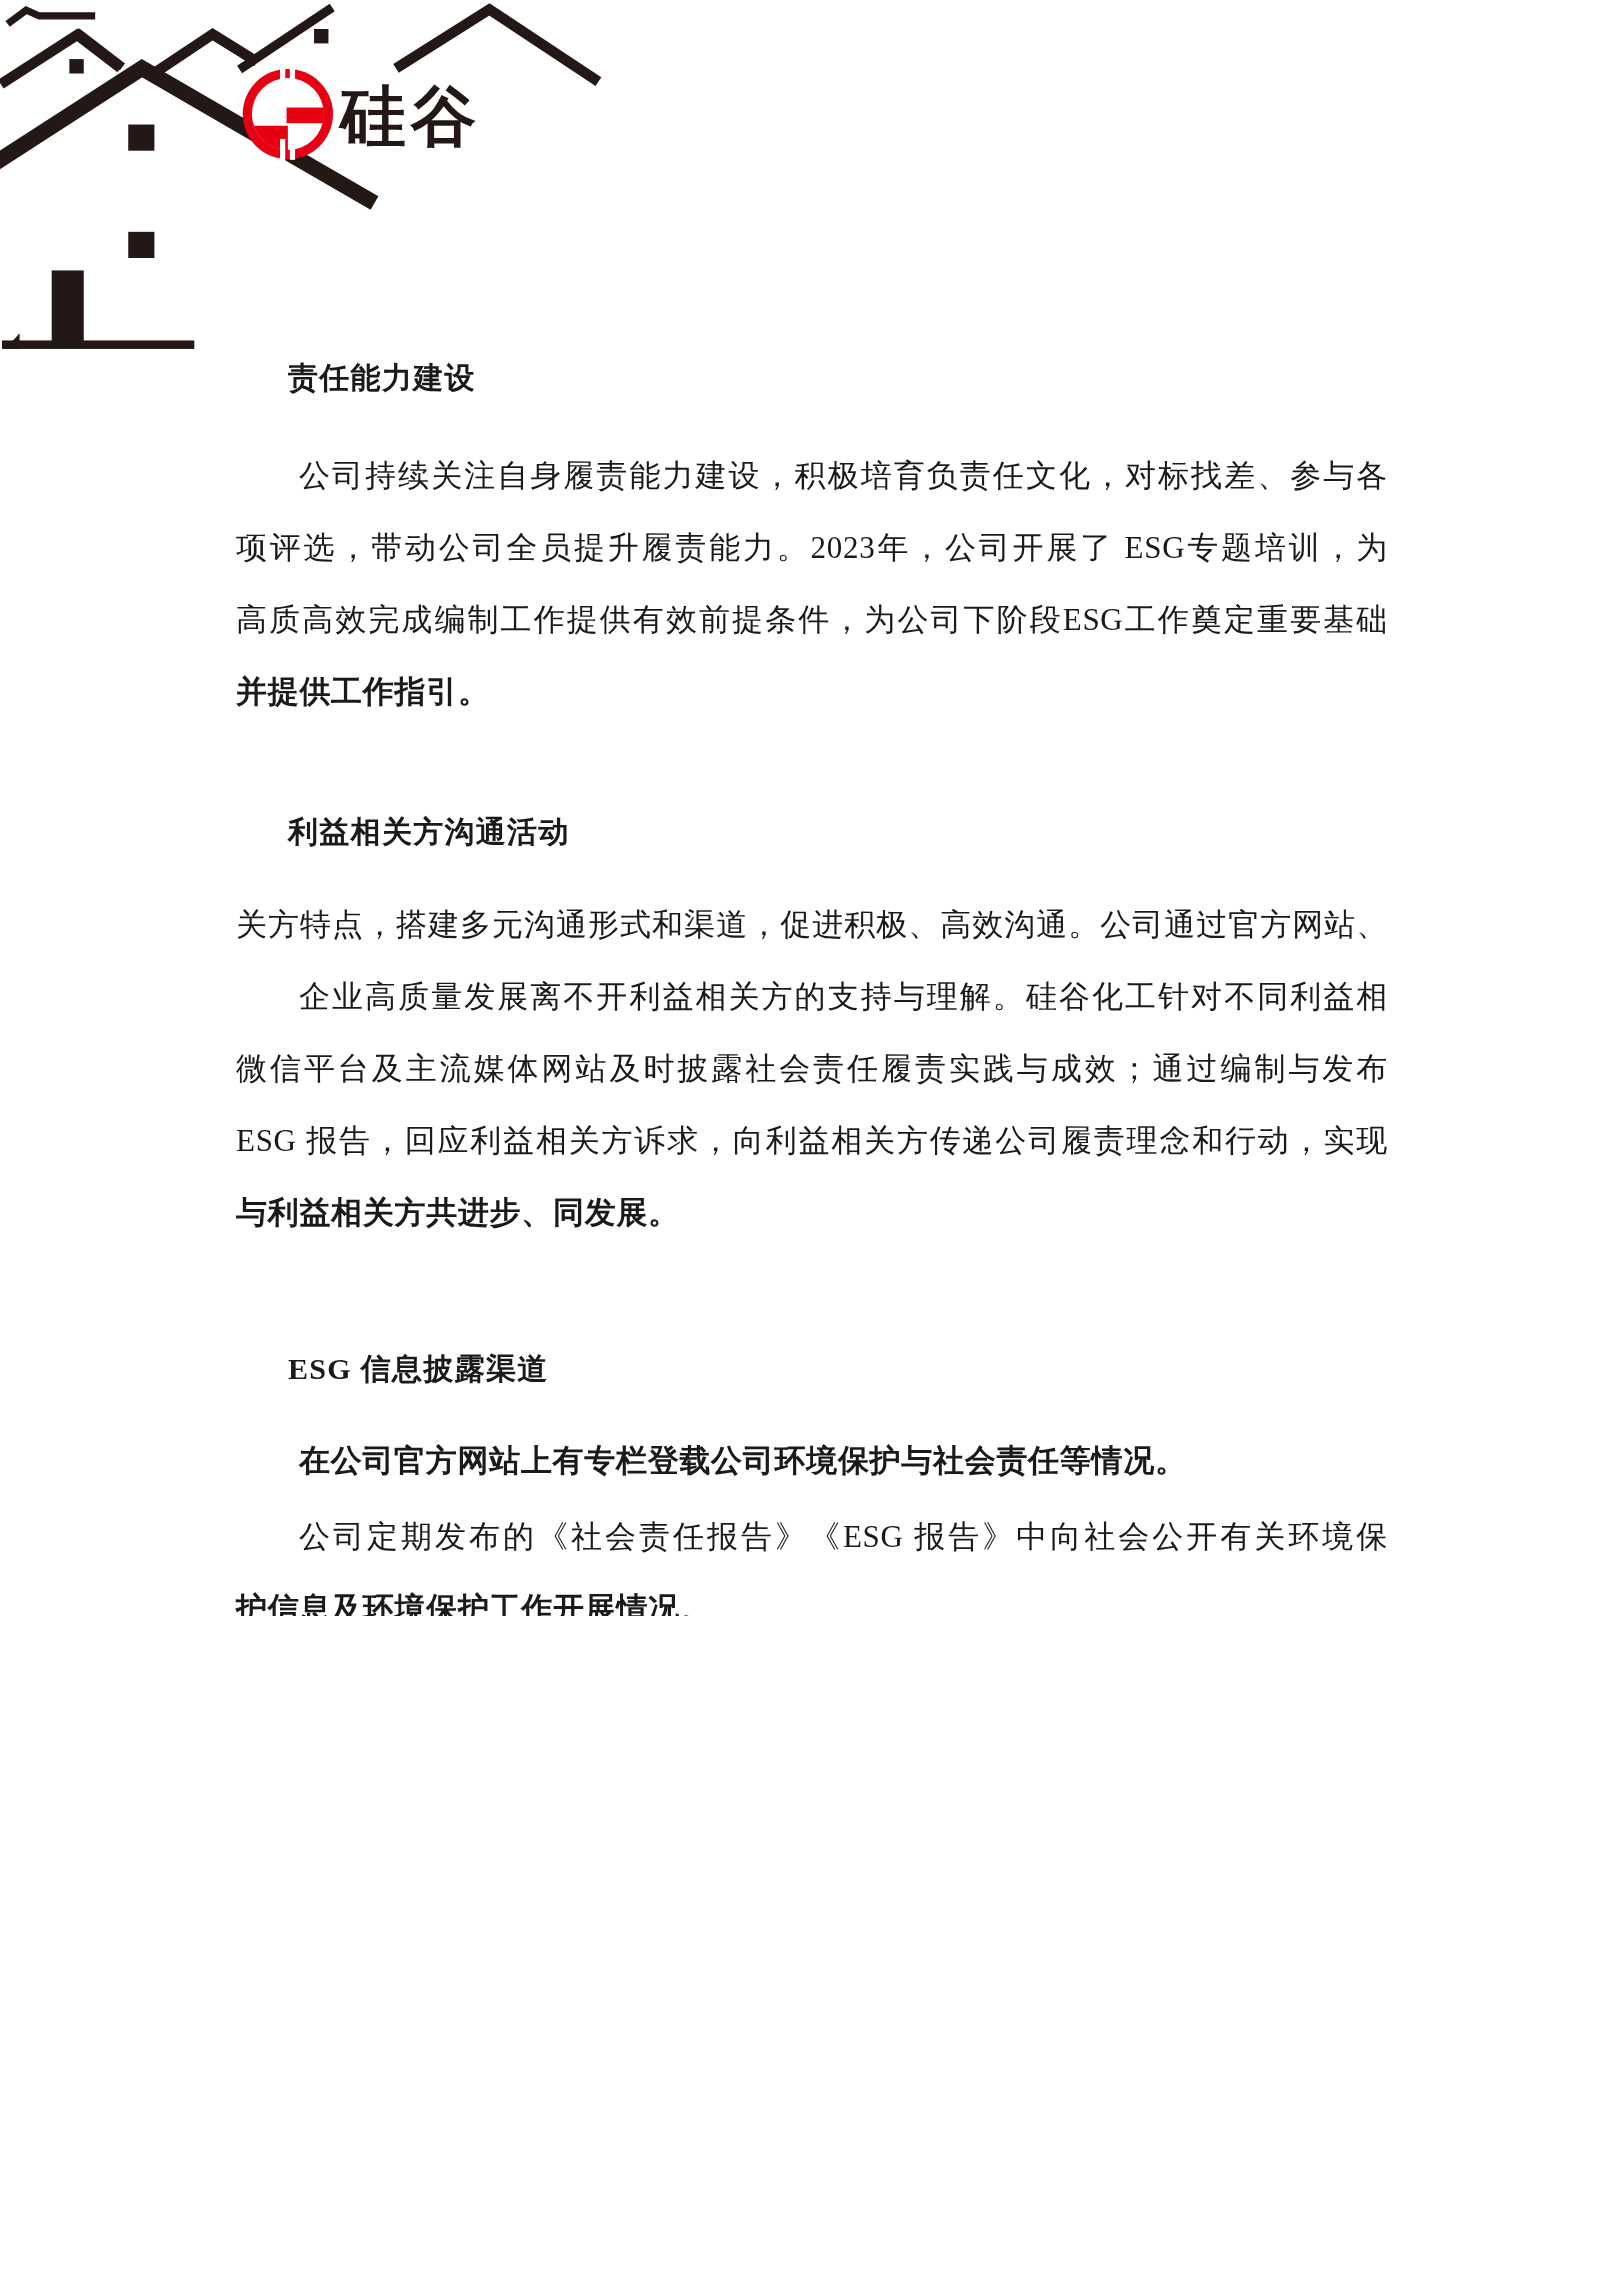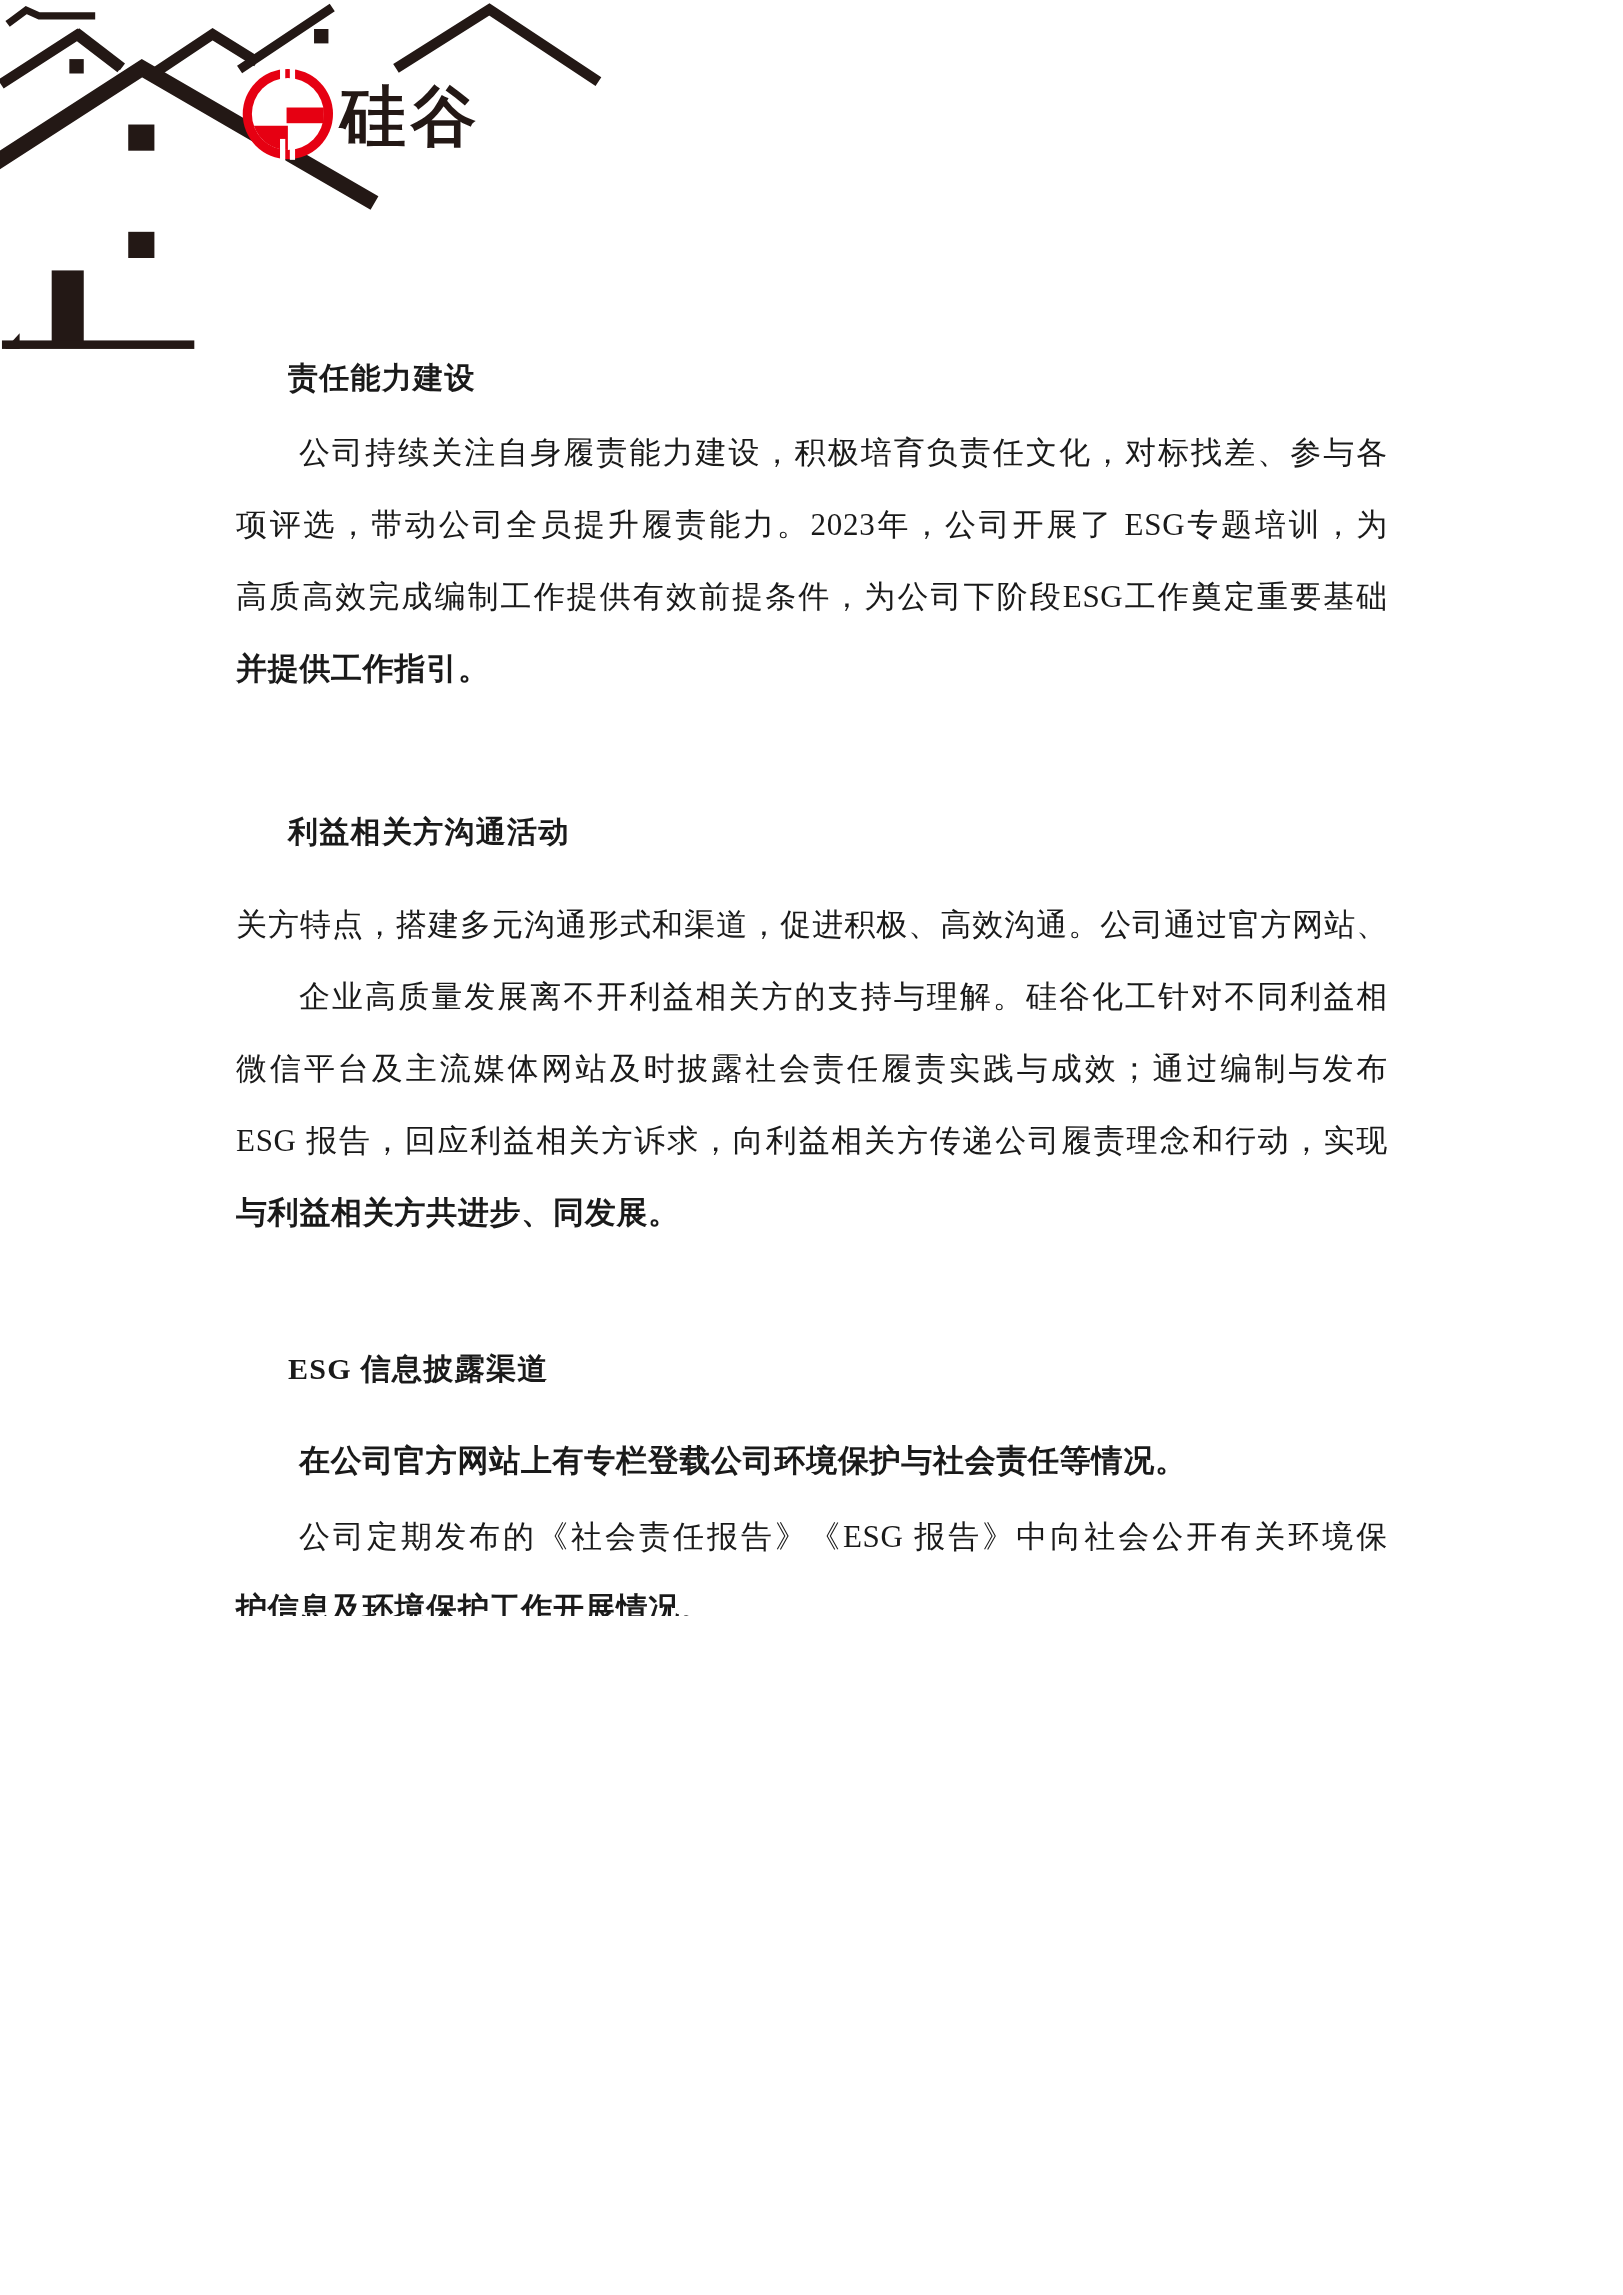--- a/index.html
+++ b/index.html
@@ -99,21 +99,21 @@
       <path d="M388 192 A55 55 0 0 0 440 229 L440 192 Z" fill="#e60012"></path>
       <rect x="428" y="100" width="8" height="34" fill="#ffffff"></rect>
       <rect x="443" y="102" width="8" height="34" fill="#ffffff"></rect>
       <rect x="428" y="212" width="8" height="34" fill="#ffffff"></rect>
       <rect x="443" y="210" width="8" height="34" fill="#ffffff"></rect>
     </g>
     <text x="520" y="212" font-size="100" letter-spacing="8" fill="#231815">硅谷</text>
   </svg>
 
   <h2 class="block heading" style="top:359px">责任能力建设</h2>
-  <div class="block" style="top:417px">
+  <div class="block" style="top:440px">
     <div class="line fill indent">公司持续关注自身履责能力建设，积极培育负责任文化，对标找差、参与各</div>
     <div class="line fill">项评选，带动公司全员提升履责能力。2023年，公司开展了 ESG专题培训，为</div>
     <div class="line fill">高质高效完成编制工作提供有效前提条件，为公司下阶段ESG工作奠定重要基础</div>
     <div class="line last">并提供工作指引。</div>
   </div>
 
   <h2 class="block heading" style="top:813px">利益相关方沟通活动</h2>
   <div class="block" style="top:889px">
     <div class="line fill">关方特点，搭建多元沟通形式和渠道，促进积极、高效沟通。公司通过官方网站、</div>
     <div class="line fill indent">企业高质量发展离不开利益相关方的支持与理解。硅谷化工针对不同利益相</div>

